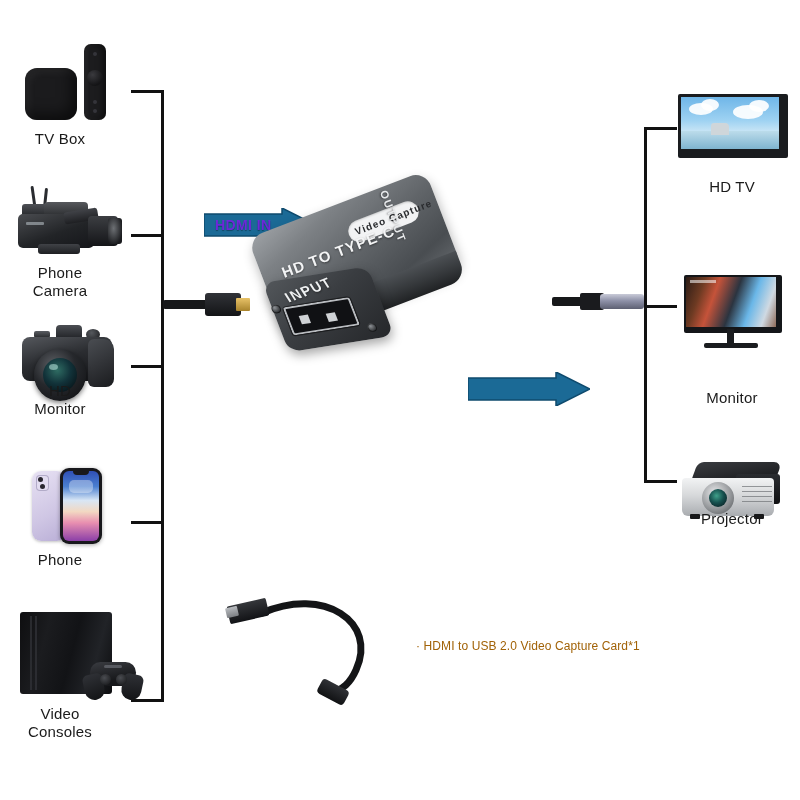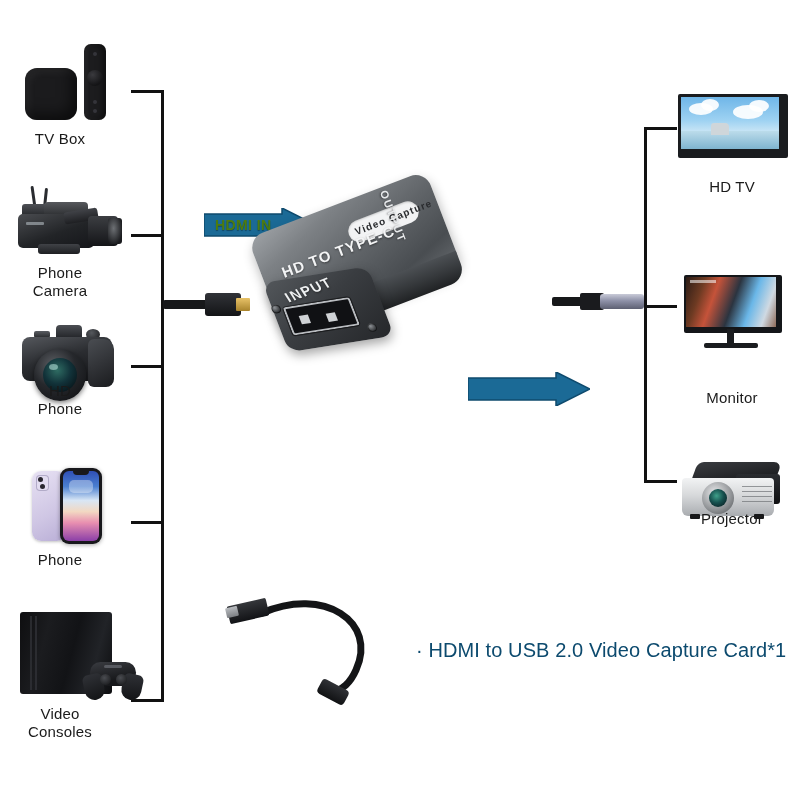--- a/index.html
+++ b/index.html
@@ -99,21 +99,21 @@
     background:linear-gradient(170deg,#303237,#121315);}
   .pad-stick{position:absolute;border-radius:50%;
     background:radial-gradient(circle at 40% 35%, #4a4c51, #111214);}
   .pad-bar{position:absolute;border-radius:2px;background:#6e7279;opacity:.65;}
 
   
   .arrow-wrap{position:absolute;}
   .arrow-wrap svg{display:block;}
   .arrow-text{
     position:absolute;top:0;left:0;height:100%;display:flex;align-items:center;
-    color:#4d7c0f;font-size:14px;font-weight:bold;letter-spacing:.4px;
+    color:#6d28d9;font-size:14px;font-weight:bold;letter-spacing:.4px;
     text-shadow:0 1px 1px rgba(0,0,0,.35);
   }
 
   
   .capture{position:absolute;transform:rotate(-21deg);}
   .cap-top{
     position:absolute;left:0;top:0;width:190px;height:104px;border-radius:16px;
     background:linear-gradient(158deg,#9ea2a6 0%,#7d8185 22%,#5f6367 52%,#494d51 78%,#6a6e72 100%);
     box-shadow:0 6px 12px rgba(0,0,0,.30);
   }
@@ -197,21 +197,21 @@
   .pj-vent{position:absolute;background:#6f7276;height:1px;opacity:.7;}
   .pj-foot{position:absolute;background:#17181a;border-radius:1px;}
 
   
   .usb-a{position:absolute;background:linear-gradient(180deg,#35373b,#121316);border-radius:2px;}
   .usb-a-tip{position:absolute;background:linear-gradient(180deg,#b9bcc0,#7d8084);border-radius:1px;}
   .usb-c{position:absolute;background:linear-gradient(180deg,#303236,#111214);border-radius:4px;}
 
   
   .pkg-title{position:absolute;font-size:21px;font-weight:bold;color:#111;letter-spacing:.2px;}
-  .pkg-item{position:absolute;font-size:20px;color:#0c4a6e;letter-spacing:.1px;white-space:nowrap;}
+  .pkg-item{position:absolute;font-size:12px;color:#a16207;letter-spacing:.1px;white-space:nowrap;}
 </style>
 </head>
 <body>
 
 <div class="stage">
 
   <div>
     <div class="spine abs" style="left:161px;top:90px;height:612px;"></div>
     <div class="tick abs" style="left:131px;top:90px;width:33px;"></div>
     <div class="tick abs" style="left:131px;top:234px;width:33px;"></div>
@@ -250,21 +250,21 @@
     <div class="dslr-prism" style="left:40px;top:0px;width:26px;height:14px;"></div>
     <div class="dslr-flash" style="left:18px;top:6px;width:16px;height:7px;"></div>
     <div class="dslr-dial" style="left:70px;top:4px;width:14px;height:11px;"></div>
     <div class="dslr-body" style="left:6px;top:12px;width:90px;height:44px;"></div>
     <div class="dslr-grip" style="left:72px;top:14px;width:26px;height:48px;"></div>
     <div class="dslr-lens" style="left:18px;top:24px;width:52px;height:52px;"></div>
     <div class="dslr-lens-in" style="left:27px;top:33px;width:34px;height:34px;"></div>
     <div class="dslr-lens-glint" style="left:33px;top:39px;width:9px;height:6px;"></div>
   </div>
   <div class="dev-label" style="left:5px;top:382px;width:110px;">HD
-Phone</div>
+Monitor</div>
 
   <div class="phone" style="left:32px;top:468px;width:84px;height:78px;">
     <div class="phone-back" style="left:0px;top:3px;width:34px;height:70px;"></div>
     <div class="phone-cam" style="left:4px;top:7px;width:13px;height:16px;">
       <div class="phone-cam-dot" style="left:2px;top:2px;width:5px;height:5px;"></div>
       <div class="phone-cam-dot" style="left:4px;top:9px;width:5px;height:5px;"></div>
     </div>
     <div class="phone-front" style="left:28px;top:0px;width:42px;height:76px;">
       <div class="phone-screen" style="left:3px;top:3px;width:36px;height:70px;">
         <div class="phone-notch" style="top:0;width:16px;height:4px;"></div>

